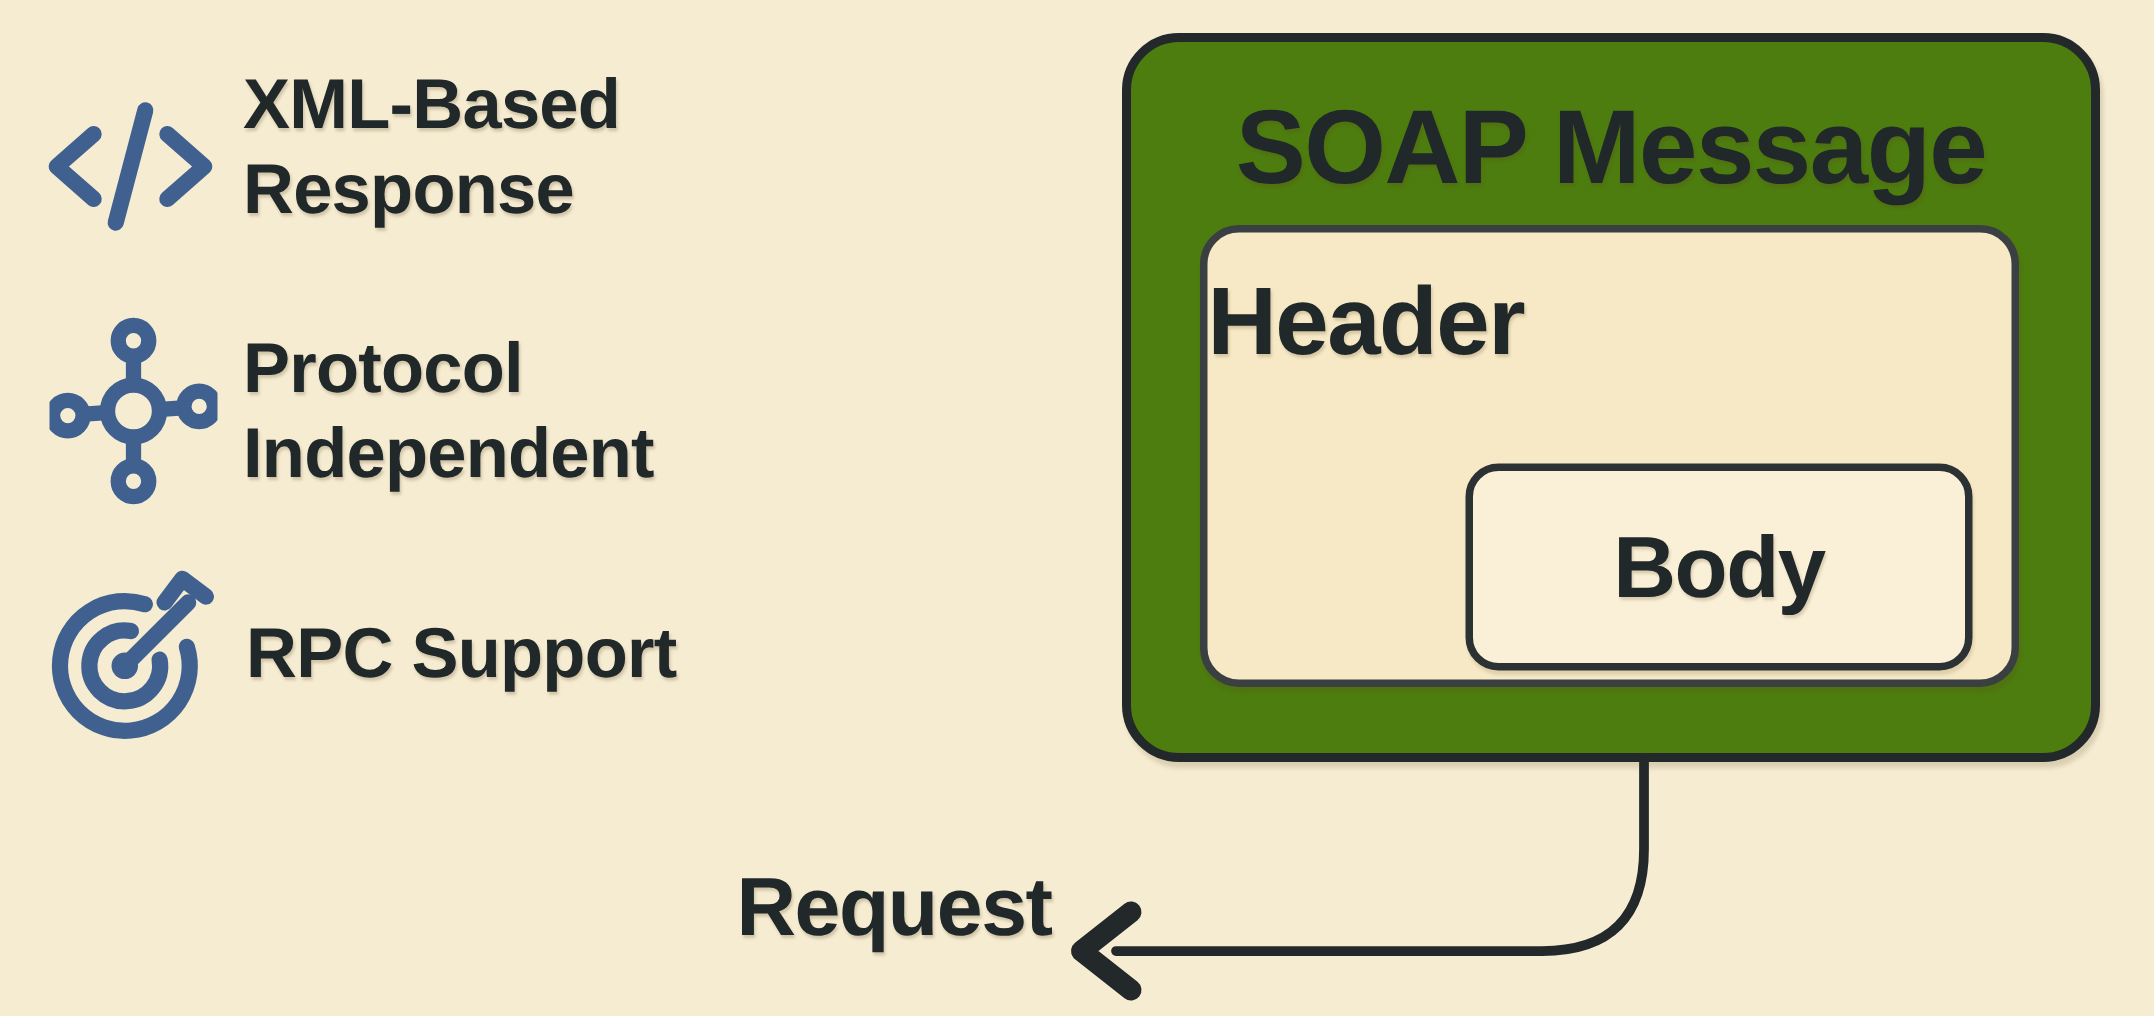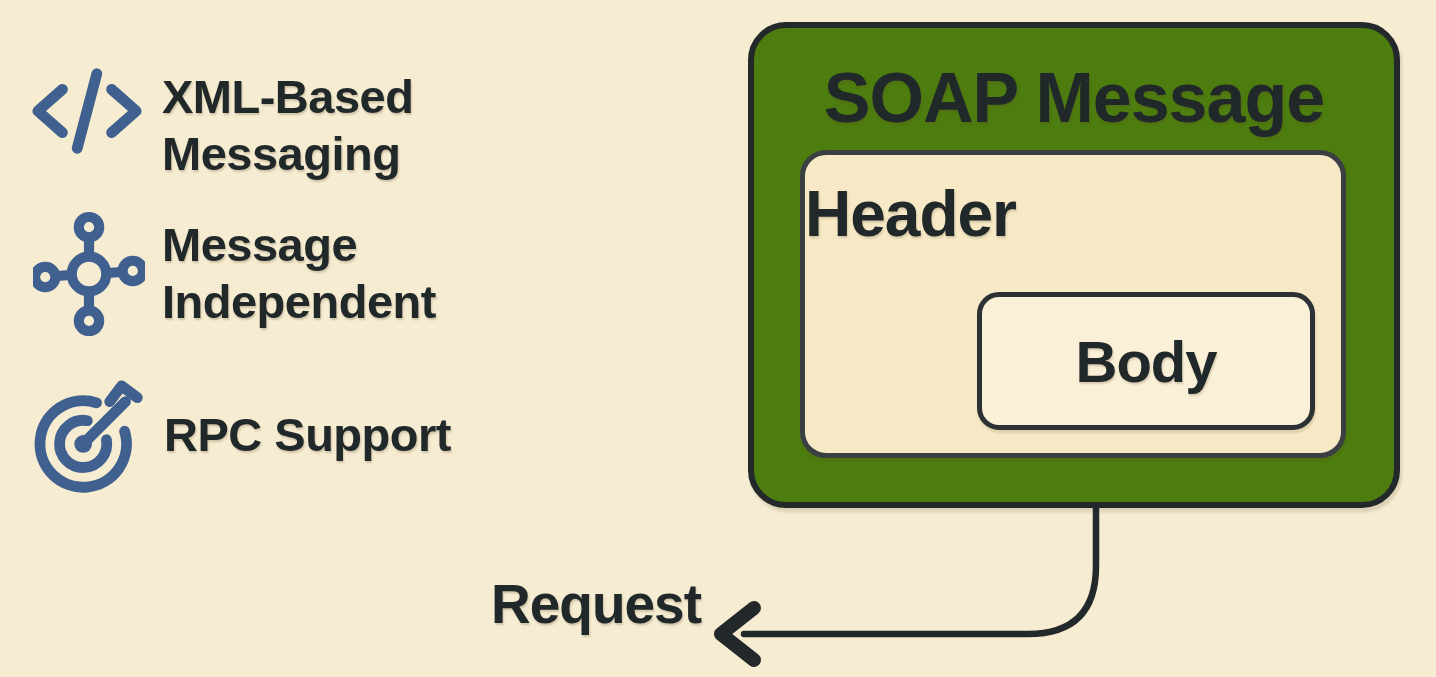--- a/index.html
+++ b/index.html
@@ -23,21 +23,21 @@
     position: absolute;
     font-weight: 700;
     font-size: 47px;
     line-height: 57px;
     letter-spacing: -0.5px;
     color: #20282a;
     text-shadow: 1px 2px 2px rgba(95, 75, 35, 0.25);
     white-space: nowrap;
   }
   #f1-icon { left: 28px;  top: 58px;  width: 118px; height: 106px; }
-  #f1-text { left: 162px; top: 68px; }
+  #f1-text { left: 162px; top: 40px; }
   #f2-icon { left: 33px;  top: 210px; width: 112px; height: 128px; }
   #f2-text { left: 162px; top: 216px; }
   #f3-icon { left: 28px;  top: 380px; width: 132px; height: 116px; }
   #f3-text { left: 164px; top: 406px; text-align: right; }
 
   
   .soap-box {
     position: absolute;
     left: 748px; top: 22px;
     width: 652px; height: 486px;
@@ -70,21 +70,21 @@
     left: 0; top: 22px; width: 100%;
     text-align: left;
     font-weight: 700;
     font-size: 64px;
     letter-spacing: -1px;
     color: #20282a;
     text-shadow: 1px 2px 2px rgba(95, 75, 35, 0.22);
   }
   .body-box {
     position: absolute;
-    left: 172px; top: 137px;
+    left: 172px; top: 154px;
     width: 338px; height: 138px;
     background: #faf0d8;
     border: 5px solid #2c3133;
     border-radius: 22px;
     display: flex;
     align-items: center;
     justify-content: center;
     box-shadow: 1px 3px 2px rgba(95, 75, 35, 0.15);
   }
   .body-title {
@@ -123,38 +123,38 @@
 
   <div class="feature-icon" id="f1-icon">
     <svg viewBox="0 0 120 102" fill="none" stroke="#40618f" stroke-width="11" stroke-linecap="round" stroke-linejoin="round">
       <polyline points="35,29 10,51 35,73"></polyline>
       <polyline points="85,29 110,51 85,73"></polyline>
       <line x1="70" y1="13" x2="50" y2="89"></line>
     </svg>
   </div>
   <div class="feature-text" id="f1-text">
     <div>XML-Based</div>
-    <div>Messaging</div>
+    <div>Response</div>
   </div>
 
   <div class="feature-icon" id="f2-icon">
     <svg viewBox="0 0 110 124" fill="none" stroke="#40618f" stroke-width="10" stroke-linecap="round">
       <circle cx="55" cy="62" r="17"></circle>
       <circle cx="55" cy="16" r="10"></circle>
       <circle cx="55" cy="108" r="10"></circle>
       <circle cx="12" cy="65" r="10"></circle>
       <circle cx="98" cy="59" r="10"></circle>
       <line x1="55" y1="27" x2="55" y2="44"></line>
       <line x1="55" y1="80" x2="55" y2="97"></line>
       <line x1="23" y1="64" x2="37" y2="63"></line>
       <line x1="73" y1="61" x2="87" y2="60"></line>
     </svg>
   </div>
   <div class="feature-text" id="f2-text">
-    <div>Message</div>
+    <div>Protocol</div>
     <div>Independent</div>
   </div>
 
   <div class="feature-icon" id="f3-icon">
     <svg viewBox="0 0 132 118" fill="none" stroke="#40618f" stroke-width="11" stroke-linecap="round" stroke-linejoin="round">
       <path d="M97.1 52.1 A44 44 0 1 1 68.6 23.2"></path>
       <path d="M78.6 60.8 A24 24 0 1 1 59.2 41.4"></path>
       <circle cx="55" cy="65" r="9" fill="#40618f" stroke="none"></circle>
       <line x1="55" y1="65" x2="98" y2="22"></line>
       <path d="M82 22 L94 6 L110 18"></path>

